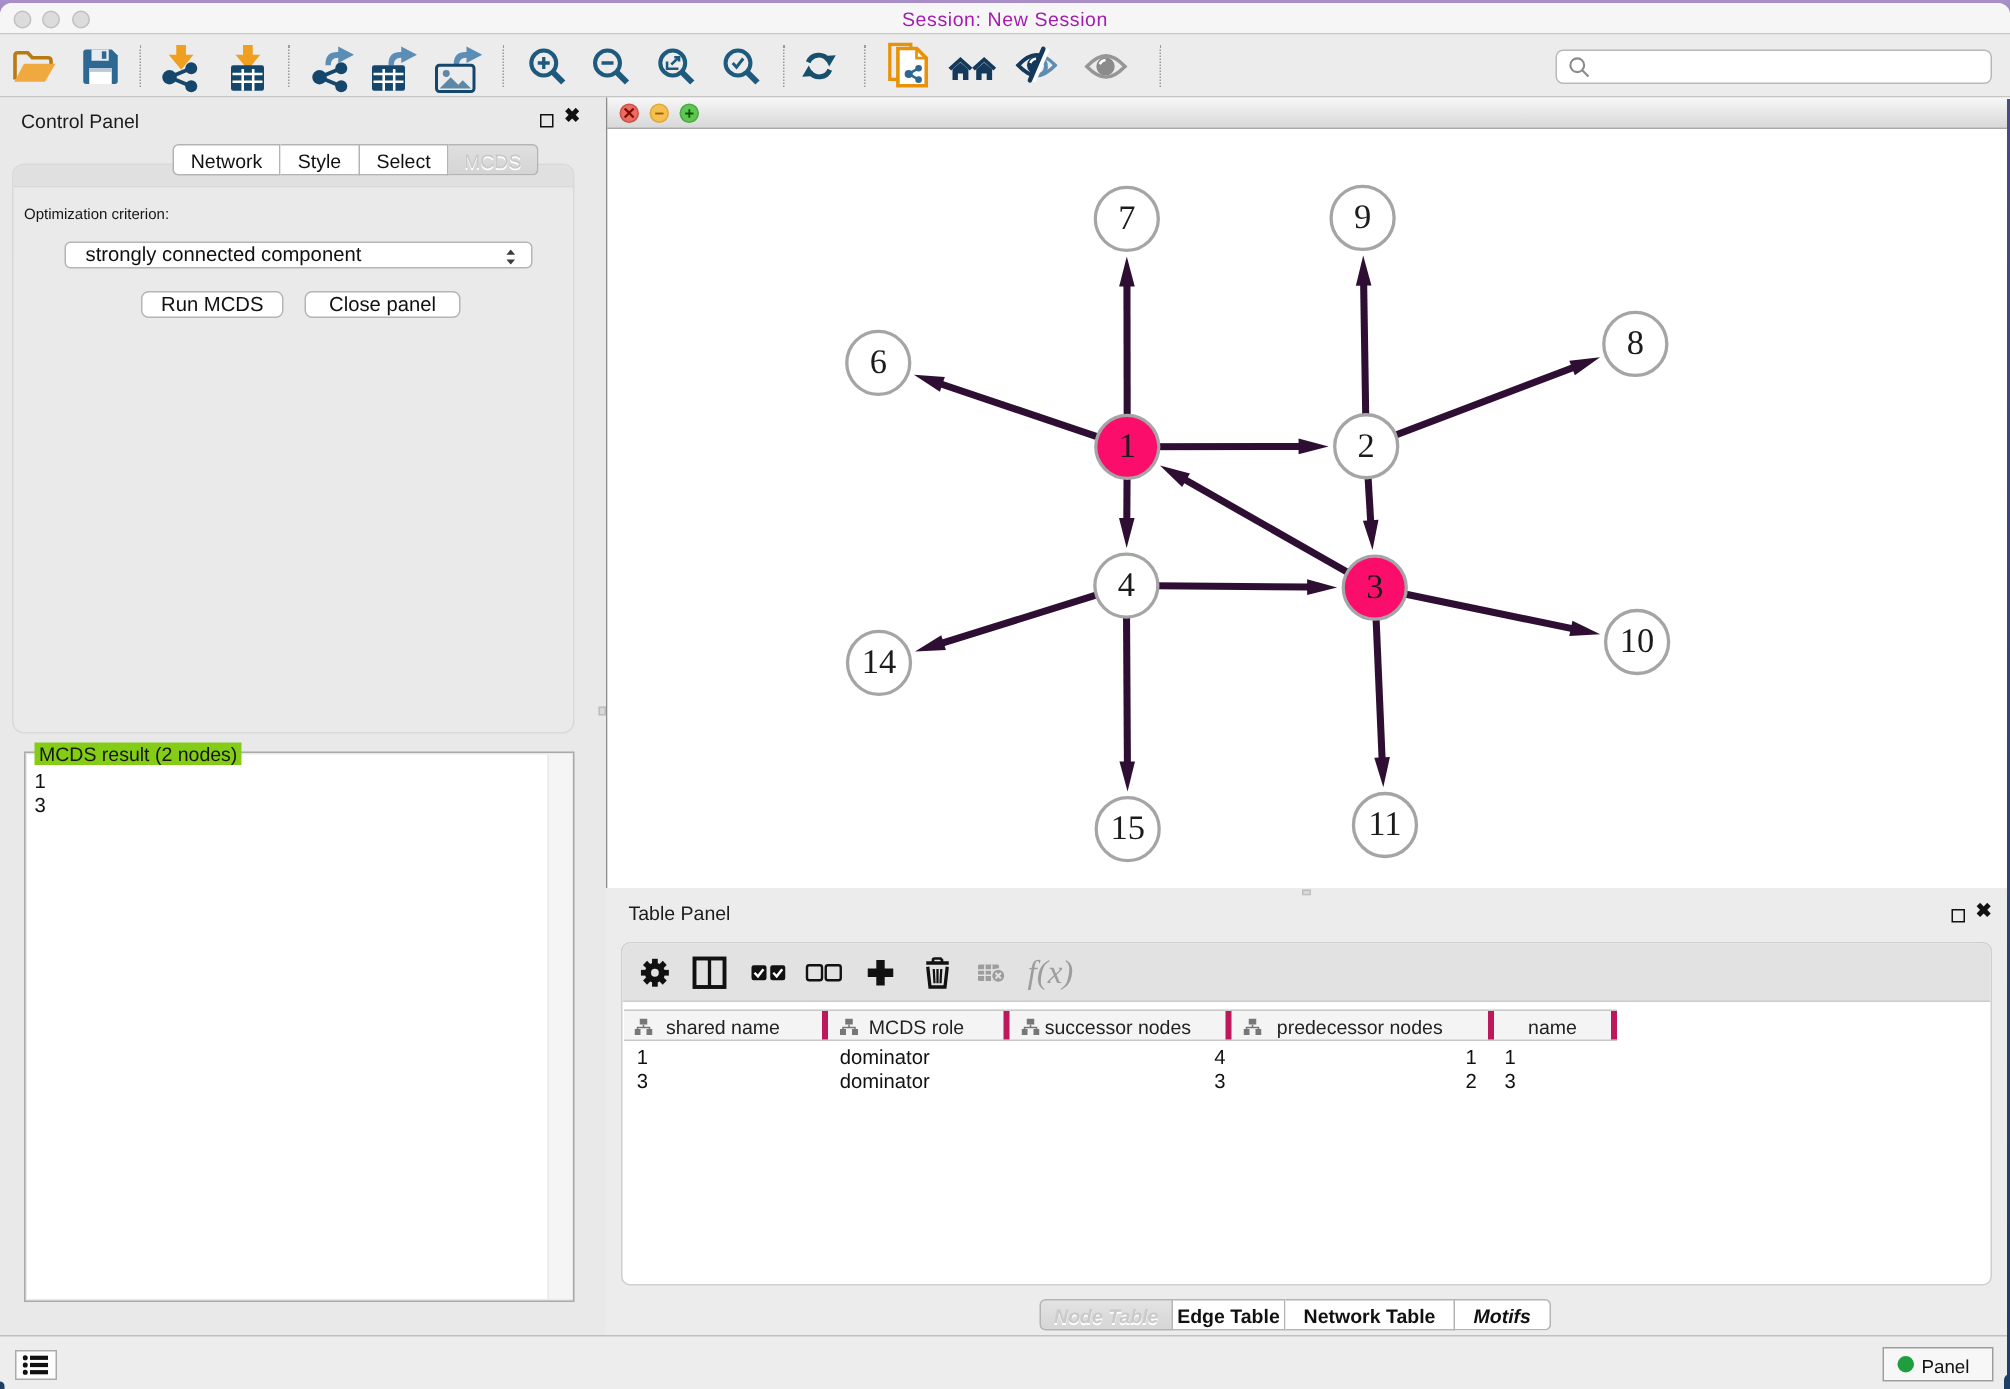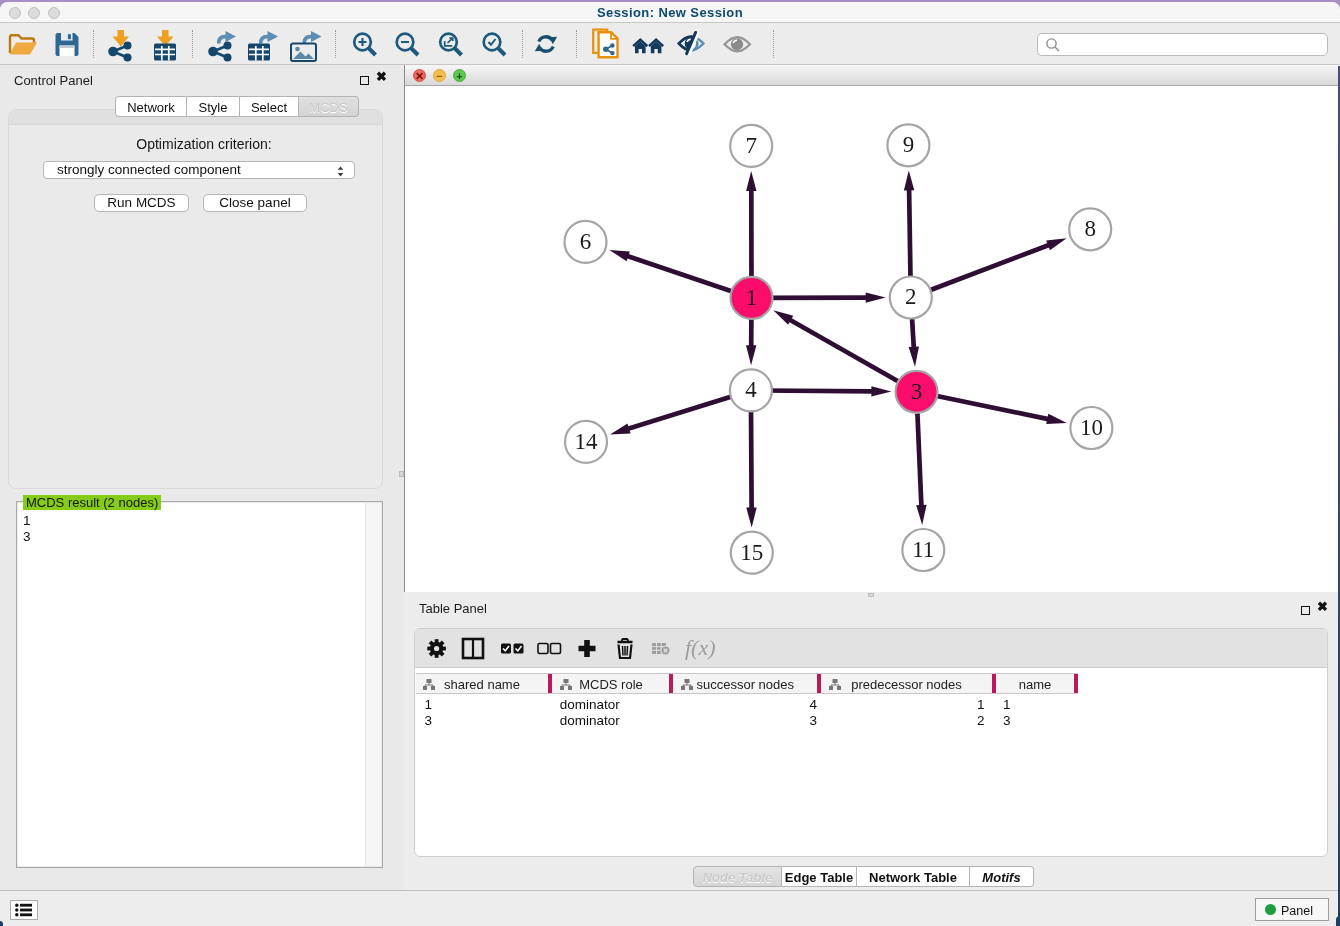--- a/index.html
+++ b/index.html
@@ -3,37 +3,37 @@
 <meta charset="utf-8">
 <style>
 * { margin:0; padding:0; box-sizing:border-box; }
 html,body { width:1340px; height:926px; overflow:hidden; }
 body { font-family:"Liberation Sans", sans-serif; background:linear-gradient(180deg,#a98fc8 0%, #8a76b2 4%, #4a4b80 22%, #31456f 55%, #1c3f66 100%); position:relative; }
 .abs { position:absolute; }
 #win { position:absolute; left:0; top:2px; width:1340px; height:924px; background:#ececec; border-radius:8px 8px 3px 3px; overflow:hidden; }
 
 #titlebar { position:absolute; left:0; top:0; width:100%; height:21px; background:#f6f6f6; border-bottom:1px solid #c8c8c8; }
 .tbtn { position:absolute; top:5px; width:12px; height:12px; border-radius:50%; background:#dcdcdc; border:1px solid #c0c0c0; }
-#wtitle { position:absolute; top:3px; left:0; width:100%; text-align:center; font-size:13px; letter-spacing:0.4px; color:#0c4a6e;font-weight:bold; }
+#wtitle { position:absolute; top:3px; left:0; width:100%; text-align:center; font-size:13px; letter-spacing:0.4px; color:#a21caf; }
 
 #toolbar { position:absolute; left:0; top:21px; width:100%; height:42px; background:#ececec; border-bottom:1px solid #c6c6c6; }
 .sep { position:absolute; top:7px; height:28px; width:1px; border-left:1px dotted #9a9a9a; }
 #search { position:absolute; left:1037px; top:10px; width:291px; height:23px; background:#fff; border:1px solid #b9b9b9; border-radius:5px; }
 
 #cpanel { position:absolute; left:0; top:63px; width:391px; height:825px; background:#e9e9e9; }
 #cphead { position:absolute; left:14px; top:8px; font-size:13px; color:#1c1c1c; }
 .fbtn { position:absolute; top:11px; width:9px; height:9px; border:1.5px solid #111; }
 .xbtn { position:absolute; top:4px; font-size:13px; font-weight:bold; color:#111; }
 .tabs { position:absolute; display:flex; font-size:13px; z-index:5;padding-left:36px; }
 .tab { border:1px solid #b4b4b4; border-left:none; background:#fff; color:#111; text-align:center; padding-top:3px; height:21px; }
 .tab.first { border-left:1px solid #b4b4b4; border-radius:4px 0 0 4px; }
 .tab.sel { background:linear-gradient(#e0e0e0,#d4d4d4); color:#c9c9c9; text-shadow:0 1px 0 #fff; border-radius:0 4px 4px 0; }
 #cppane { position:absolute; left:8px; top:44px; width:375px; height:380px; background:#eaeaea; border:1px solid #d9d9d9; border-radius:8px; }
 #cpstrip { position:absolute; left:9px; top:45px; width:373px; height:15px; background:#e0e0e0; border-radius:8px 8px 0 0; border-bottom:1px solid #d8d8d8;}
-#optlabel { position:absolute; left:4px; top:71px; width:400px; text-align:center; font-size:14px; color:#161616; line-height:16px; }
+#optlabel { position:absolute; left:16px; top:71px; width:400px; text-align:left; font-size:10px; color:#161616; line-height:16px; }
 #combo { position:absolute; left:43px; top:96px; width:312px; height:18px; background:#fff; border:1px solid #b5b5b5; border-radius:4px; font-size:13.5px; color:#111; padding-left:13px; line-height:16px; }
 .btn { position:absolute; top:129px; height:18px; background:#fff; border:1px solid #b5b5b5; border-radius:5px; font-size:13.5px; color:#111; text-align:center; line-height:16px; }
 #fieldset { position:absolute; left:16px; top:436px; width:367px; height:367px; border:1px solid #a9a9a9; }
 #fslabel { position:absolute; left:6px; top:-7px; background:#84cc16; padding:0 3px; font-size:13px; color:#161616; }
 #fswhite { position:absolute; left:1px; top:1px; right:1px; bottom:1px; background:#fff; }
 #fsscroll { position:absolute; right:0px; top:0px; width:16px; bottom:0px; background:#f5f5f5; border-left:1px solid #e8e8e8; }
 
 #vsplit { position:absolute; left:391px; top:63px; width:14px; height:825px; background:#e9e9e9; }
 #vgrip { position:absolute; left:8px; top:406px; width:5px; height:6px; background:#d8d8d8; border:1px solid #bdbdbd; }
 

